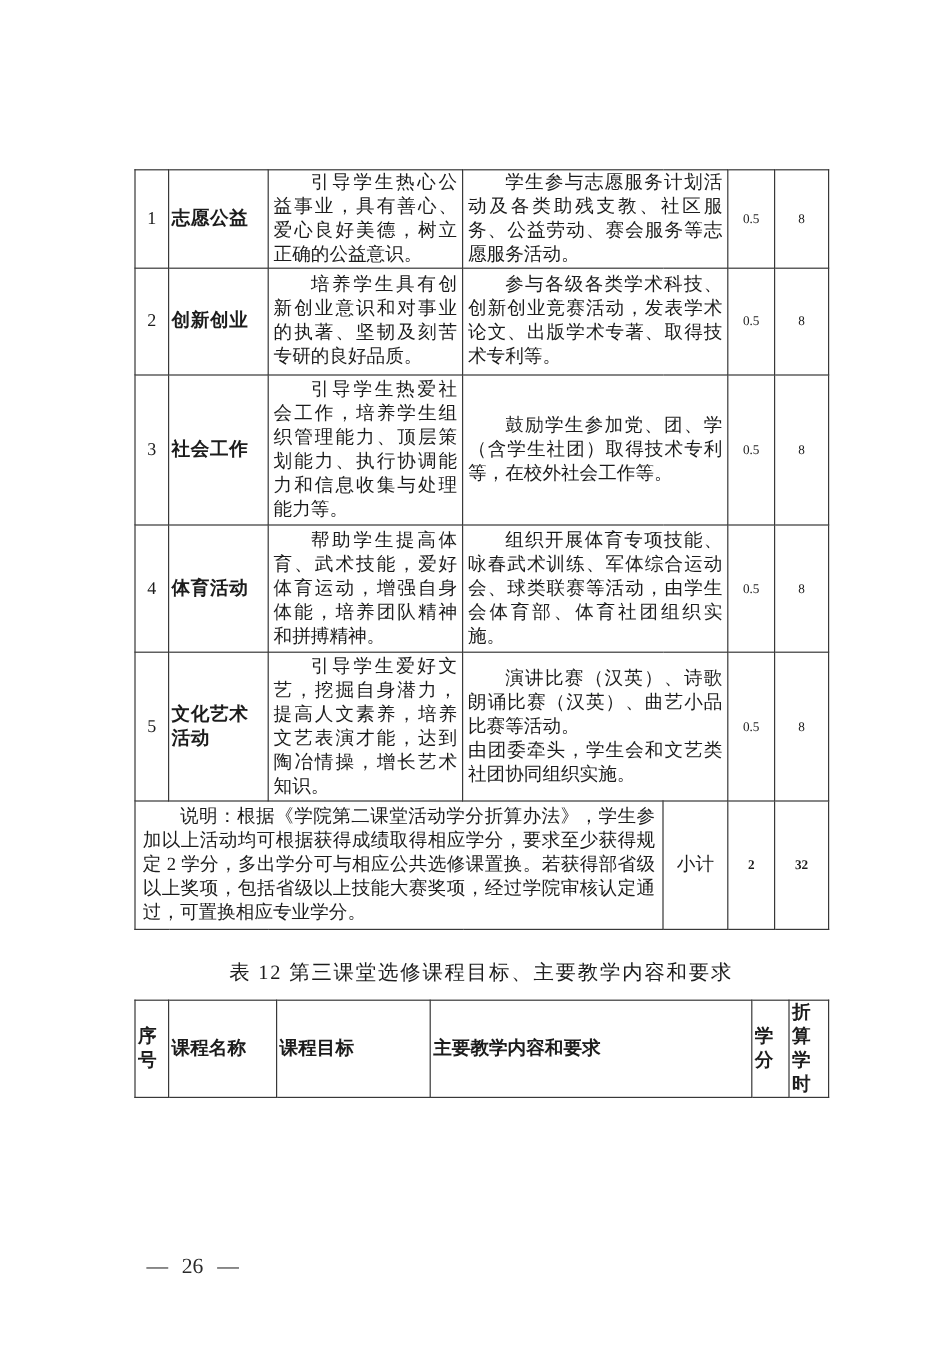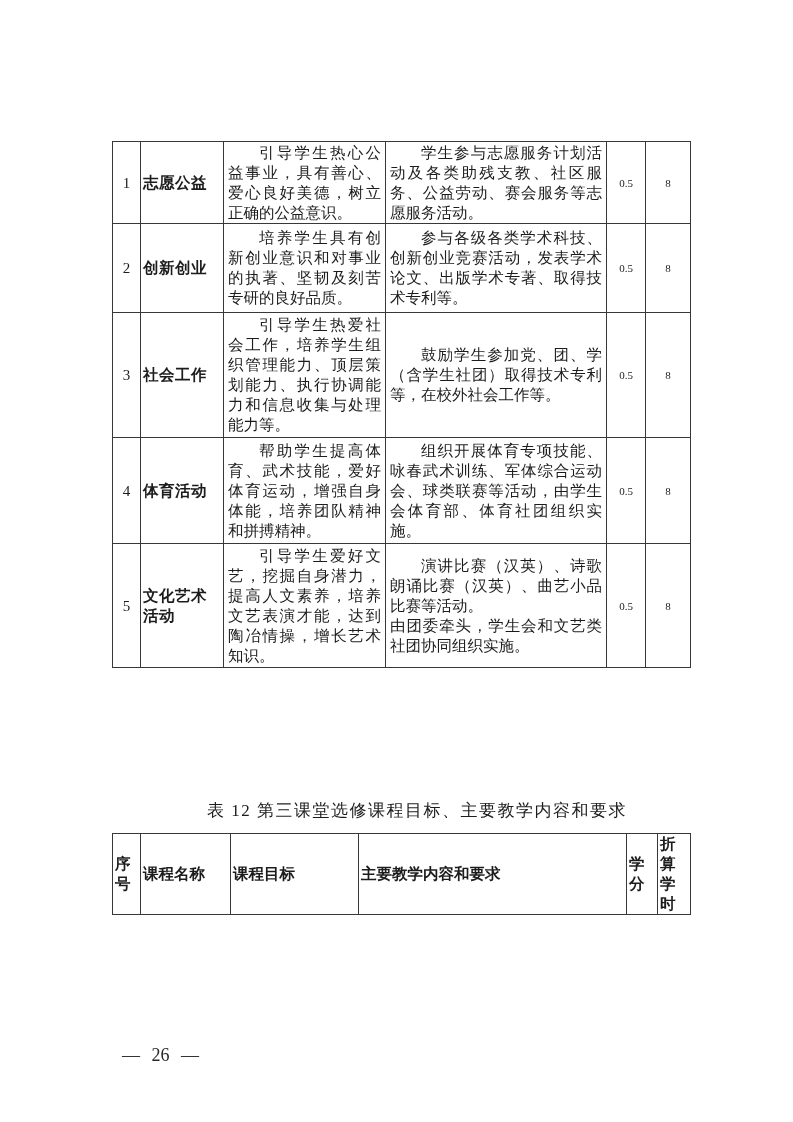--- a/index.html
+++ b/index.html
@@ -19,21 +19,21 @@
           letter-spacing:.5px;padding:0 2px;}
   .c-goal,.c-content{vertical-align:middle;text-align:justify;padding:0 4px;}
   .c-credit,.c-hours{text-align:center;vertical-align:middle;font-size:11px;}
   .c-note{vertical-align:middle;text-align:justify;padding:0 6px;}
   .c-subtotal{text-align:center;vertical-align:middle;padding:0 2px;}
   .bold{font-weight:bold;}
   p{margin:0;font-family:Liberation Serif, serif;}
   .indent{text-indent:2em;}
   
   .t2-title{
-    position:absolute;left:128px;top:800px;width:578px;text-align:center;
+    position:absolute;left:112px;top:800px;width:578px;text-align:center;
     font-size:17px;letter-spacing:1.5px;line-height:22px;
   }
   .t2{position:absolute;left:112px;top:833px;width:578px;}
   .t2 .hr{height:79px;}
   .t2 th{text-align:left;vertical-align:middle;font-weight:bold;padding:0 2px;}
   
   .footer{
     position:absolute;left:122px;top:1045px;font-size:18px;color:#2a2a2a;
     word-spacing:7px;
   }
@@ -108,20 +108,28 @@
       <td class="c-goal">
             <p class="indent">引导学生爱好文艺，挖掘自身潜力，提高人文素养，培养文艺表演才能，达到陶冶情操，增长艺术知识。</p>
           </td>
       <td class="c-content" colspan="2">
         <p class="indent">演讲比赛（汉英）、诗歌朗诵比赛（汉英）、曲艺小品比赛等活动。</p>
         <p>由团委牵头，学生会和文艺类社团协同组织实施。</p>
       </td>
       <td class="c-credit">0.5</td>
       <td class="c-hours">8</td>
     </tr>
+    <tr class="r-note">
+      <td class="c-note" colspan="4">
+            <p class="indent">说明：根据《学院第二课堂活动学分折算办法》，学生参加以上活动均可根据获得成绩取得相应学分，要求至少获得规定 2 学分，多出学分可与相应公共选修课置换。若获得部省级以上奖项，包括省级以上技能大赛奖项，经过学院审核认定通过，可置换相应专业学分。</p>
+          </td>
+      <td class="c-subtotal">小计</td>
+      <td class="c-credit bold">2</td>
+      <td class="c-hours bold">32</td>
+    </tr>
   </tbody>
     </table>
 
   <div class="t2-title">表 12 第三课堂选修课程目标、主要教学内容和要求</div>
 
   <table class="t2">
     <colgroup>
       <col style="width:28px">
         <col style="width:90px">
         <col style="width:128px">

